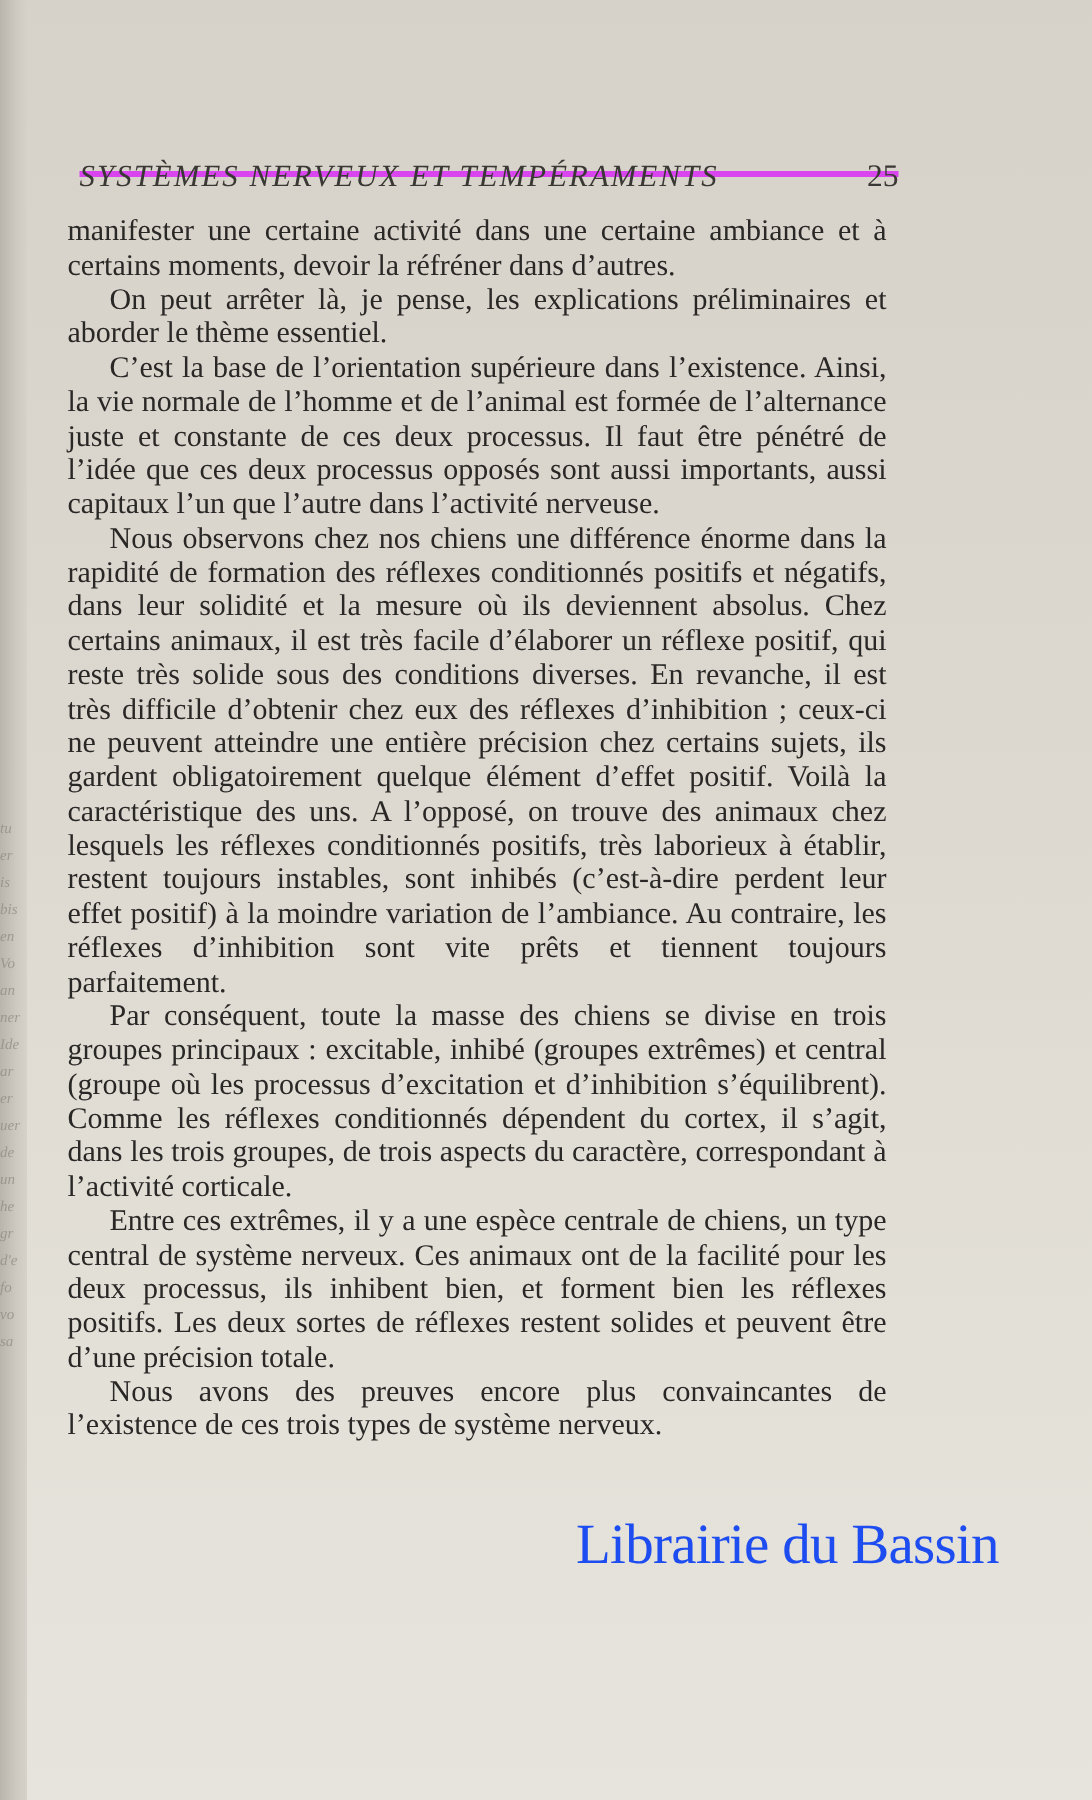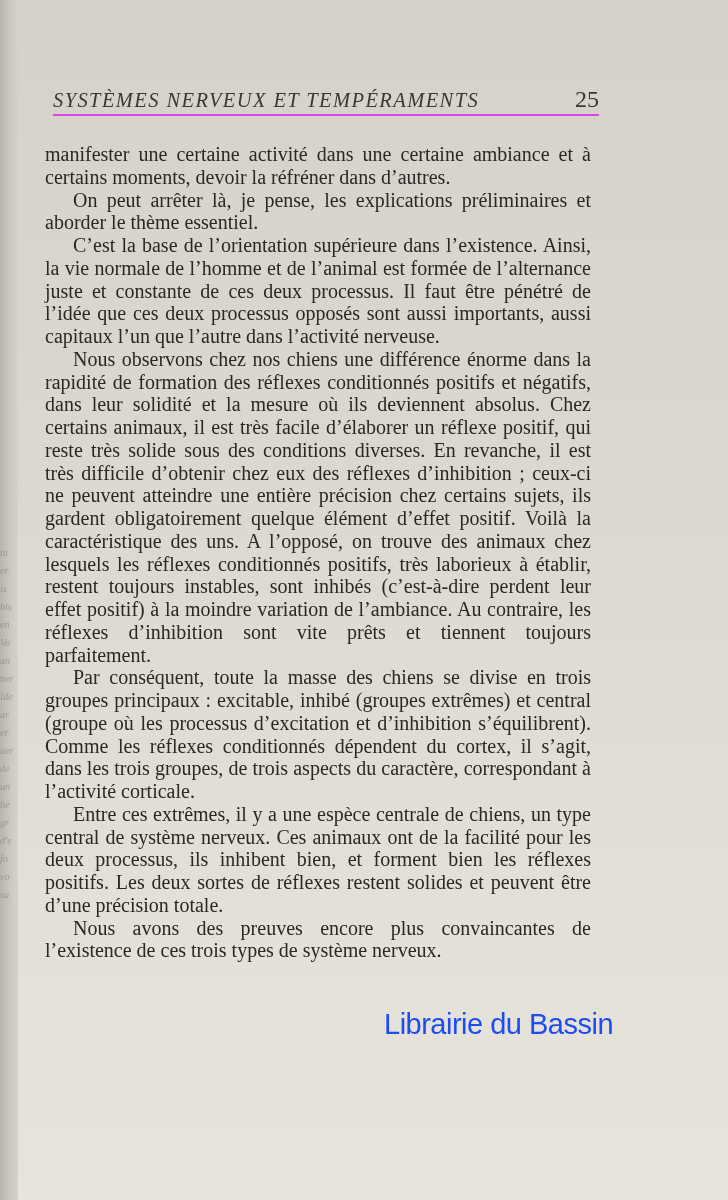--- a/index.html
+++ b/index.html
@@ -13,37 +13,37 @@
     position:absolute; left:0; top:0; width:18px; height:1200px;
     background: linear-gradient(90deg, #b9b5ad 0%, #cdc9c0 60%, #d6d2c9 100%);
   }
   .facing-text {
     position:absolute; left:0; top:544px; width:16px; height:560px;
     font-size:10px; line-height:18px; color:#8c8880; font-style:italic;
     overflow:hidden; white-space:nowrap; opacity:.7;
   }
   .header {
     position:absolute; left:53px; top:86px; width:546px; height:28px;
-    border-bottom:2px solid #d946ef;
+    border-bottom:4px solid #d946ef;
     display:flex; justify-content:space-between; align-items:baseline;
   }
   .running-head {
     font-style:italic; font-size:20.5px; letter-spacing:1.4px; color:#3a3834;
   }
-  .page-number { font-size:24px; color:#3a3834; }
+  .page-number { font-size:21px; color:#3a3834;margin-top:19px; }
   .body-text {
     position:absolute; left:45px; top:143px; width:546px;
     font-size:20px; line-height:22.75px; text-align:justify;
   }
   .body-text p { margin:0; text-indent:28px; }
   .body-text p.cont { text-indent:0; }
   .watermark {
     position:absolute; left:384px; top:1008px;
-    font-family:Liberation Sans, sans-serif;
-    font-size:29px; color:#1d4df0; letter-spacing:-0.5px;
+    font-family:Liberation Serif, serif;
+    font-size:38px; color:#1d4df0; letter-spacing:-0.5px;
   }
 </style>
 </head>
 <body>
 
 <div class="spine"></div>
 <div class="facing-text" style="white-space:pre;">tu
 er
 is
 bis

